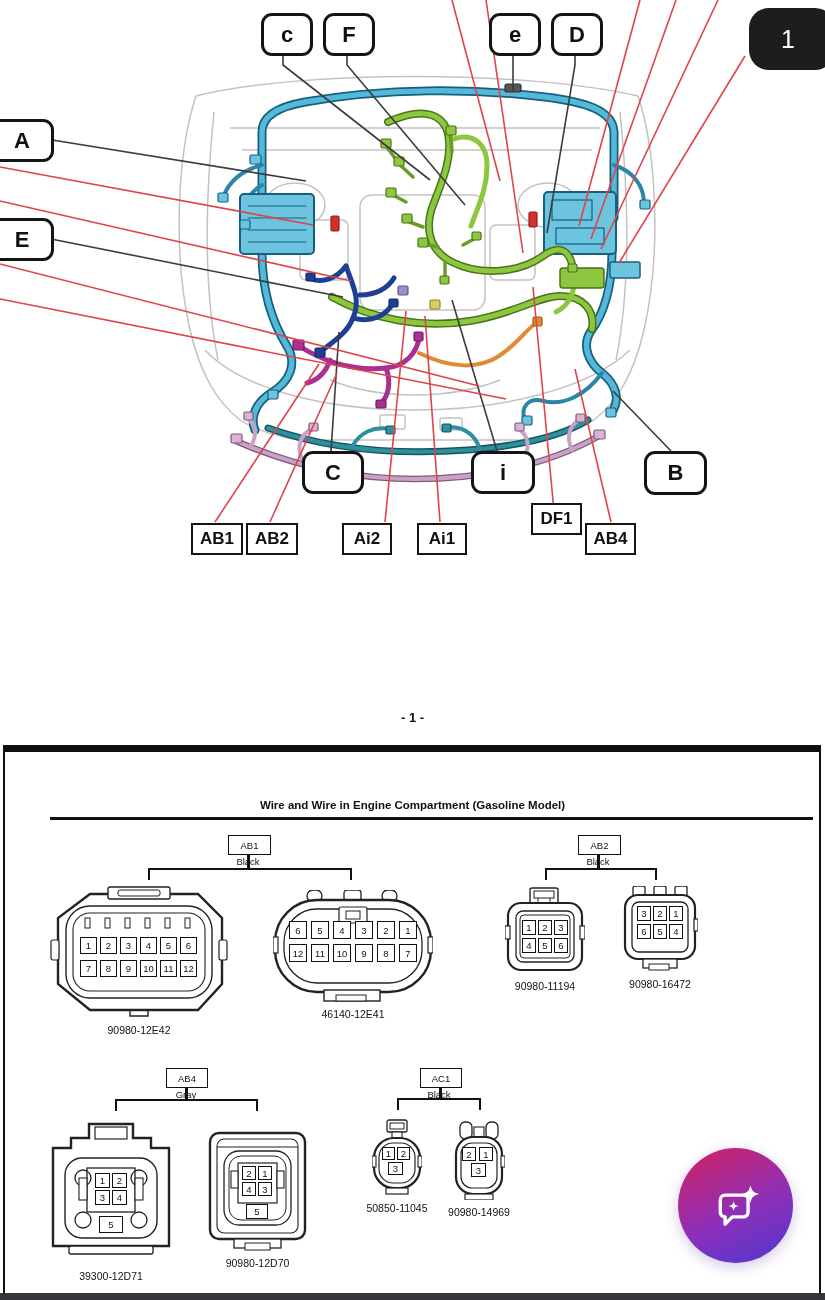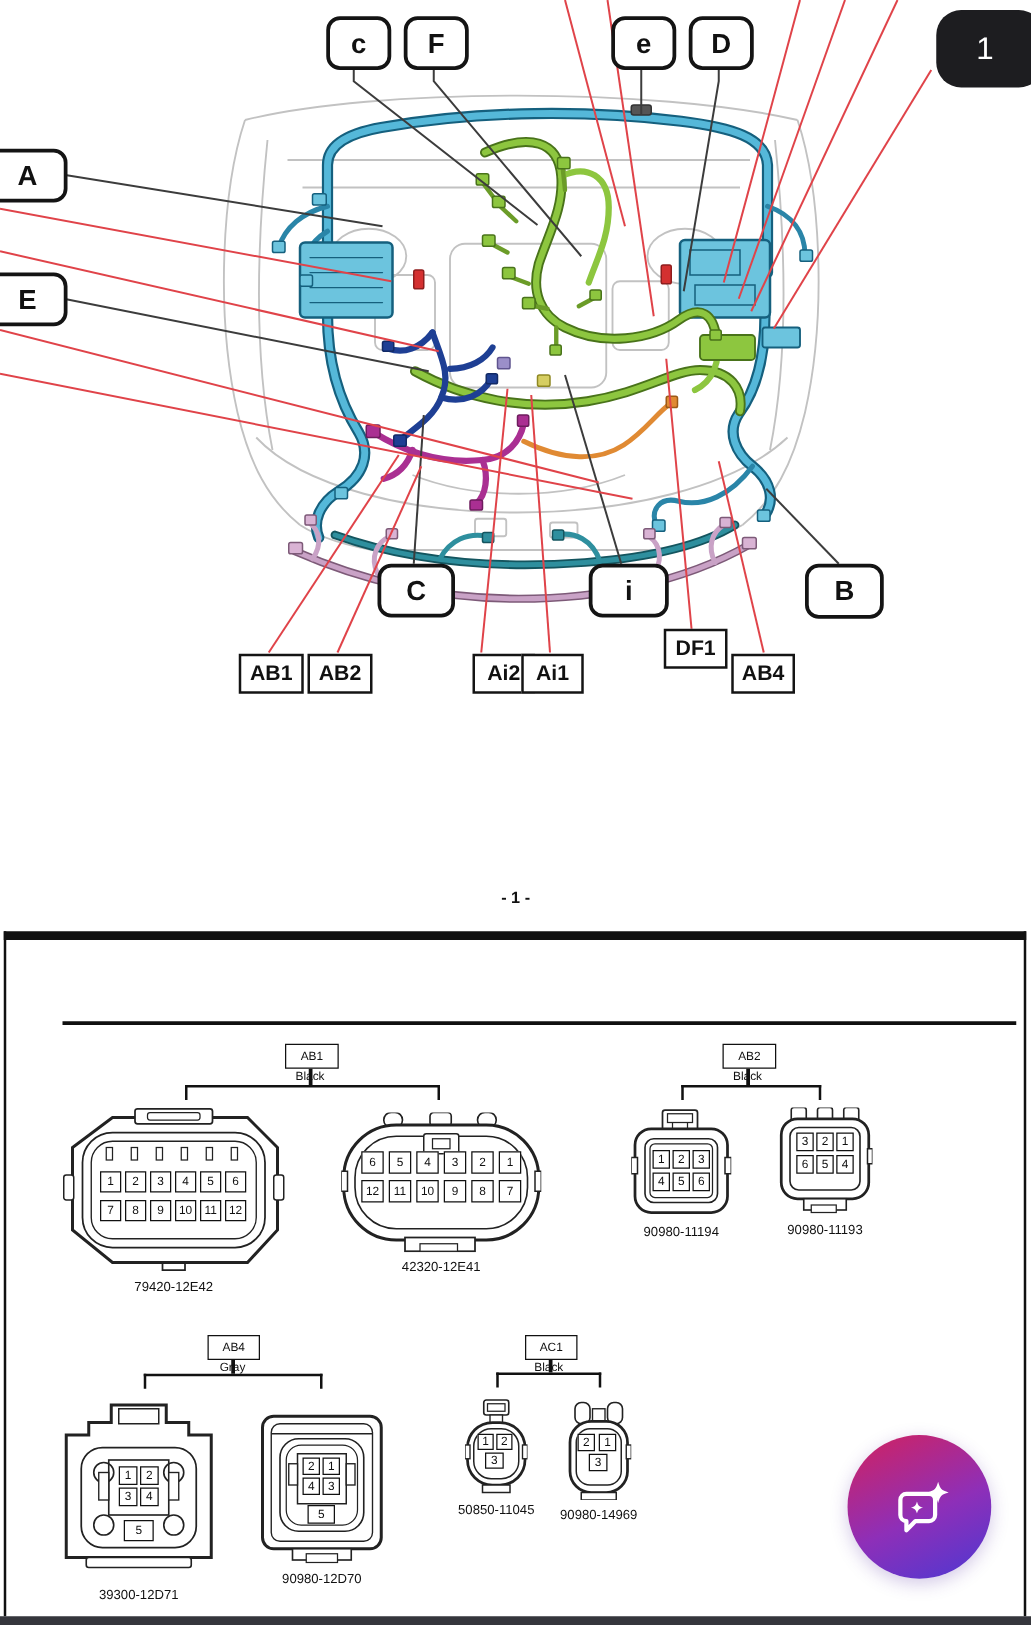--- a/index.html
+++ b/index.html
@@ -20,21 +20,21 @@
   .co-d{left:551px;top:13px;width:46px;height:37px;}
   .co-a{left:-10px;top:119px;width:58px;height:37px;}
   .co-eu{left:-10px;top:218px;width:58px;height:37px;}
   .co-cu{left:302px;top:451px;width:56px;height:37px;}
   .co-i{left:471px;top:451px;width:58px;height:37px;}
   .co-b{left:644px;top:451px;width:57px;height:38px;}
   .sq{position:absolute;display:flex;align-items:center;justify-content:center;
       background:#fff;border:2.5px solid #141414;font-weight:bold;font-size:17px;z-index:5;}
   .sq-ab1{left:191px;top:523px;width:48px;height:28px;}
   .sq-ab2{left:246px;top:523px;width:48px;height:28px;}
-  .sq-ai2{left:378px;top:523px;width:46px;height:28px;}
+  .sq-ai2{left:342px;top:523px;width:46px;height:28px;}
   .sq-ai1{left:417px;top:523px;width:46px;height:28px;}
   .sq-df1{left:531px;top:503px;width:47px;height:28px;}
   .sq-ab4{left:585px;top:523px;width:47px;height:28px;}
 
   
   #page-badge{position:absolute;left:749px;top:8px;width:86px;height:62px;background:#1d1d20;
       border-radius:20px;color:#fff;font-size:25px;display:flex;align-items:center;
       justify-content:flex-start;padding-left:32px;box-sizing:border-box;z-index:6;}
   #page-number{position:absolute;left:0;top:710px;width:100%;text-align:center;
       font-weight:bold;font-size:13px;}
@@ -321,20 +321,21 @@
   <div class="sq sq-ab2">AB2</div>
   <div class="sq sq-ai2">Ai2</div>
   <div class="sq sq-ai1">Ai1</div>
   <div class="sq sq-df1">DF1</div>
   <div class="sq sq-ab4">AB4</div>
 
   <div id="page-badge">1</div>
   <div id="page-number">- 1 -</div>
 
   <div id="lower-panel"></div>
+  <div id="section-title">Wire and Wire in Engine Compartment (Gasoline Model)</div>
   <div id="title-rule"></div>
 
   <div class="glabel gl-ab1">AB1</div>
   <div class="gcolor gc-ab1">Black</div>
   <div class="bstub st-ab1"></div>
   <div class="bracket bk-ab1"></div>
 
   <div class="glabel gl-ab2">AB2</div>
   <div class="gcolor gc-ab2">Black</div>
   <div class="bstub st-ab2"></div>
@@ -380,21 +381,21 @@
         </div>
       <div class="prow">
           <div class="pin">7</div>
           <div class="pin">8</div>
           <div class="pin">9</div>
           <div class="pin">10</div>
           <div class="pin">11</div>
           <div class="pin">12</div>
         </div>
     </div>
-    <div class="pn">79420-12E42</div>
+    <div class="pn">90980-12E42</div>
   </div>
 
   <div class="conn c2">
     <svg class="shell" width="160" height="112" viewBox="0 0 160 112" fill="#fff" stroke="#222">
       <rect x="34" y="0" width="15" height="12" rx="6" stroke-width="1.3"></rect>
       <rect x="71" y="0" width="17" height="11" rx="3" stroke-width="1.3"></rect>
       <rect x="109" y="0" width="15" height="12" rx="6" stroke-width="1.3"></rect>
       <rect x="2" y="10" width="156" height="92" rx="42" stroke-width="2.4"></rect>
       <rect x="11" y="19" width="138" height="74" rx="33" stroke-width="1.3" fill="none"></rect>
       <rect x="66" y="17" width="28" height="16" rx="2" stroke-width="1.2"></rect>
@@ -415,21 +416,21 @@
         </div>
       <div class="prow">
           <div class="pin">12</div>
           <div class="pin">11</div>
           <div class="pin">10</div>
           <div class="pin">9</div>
           <div class="pin">8</div>
           <div class="pin">7</div>
         </div>
     </div>
-    <div class="pn">42320-12E41</div>
+    <div class="pn">46140-12E41</div>
   </div>
 
   <div class="conn c3">
     <svg class="shell" width="80" height="88" viewBox="0 0 80 88" fill="#fff" stroke="#222">
       <rect x="25" y="2" width="28" height="19" rx="2" stroke-width="1.4"></rect>
       <rect x="29" y="5" width="20" height="7" stroke-width="1"></rect>
       <path d="M33,12 V21 M45,12 V21" stroke-width="1"></path>
       <rect x="3" y="17" width="74" height="67" rx="13" stroke-width="2.2"></rect>
       <rect x="0" y="40" width="5" height="13" stroke-width="1.2"></rect>
       <rect x="75" y="40" width="5" height="13" stroke-width="1.2"></rect>
@@ -467,21 +468,21 @@
           <div class="pin">3</div>
           <div class="pin">2</div>
           <div class="pin">1</div>
         </div>
       <div class="prow">
           <div class="pin">6</div>
           <div class="pin">5</div>
           <div class="pin">4</div>
         </div>
     </div>
-    <div class="pn">90980-11193</div>
+    <div class="pn">90980-16472</div>
   </div>
 
   <div class="conn c5">
     <svg class="shell" width="128" height="140" viewBox="0 0 128 140" fill="#fff" stroke="#222">
       <path d="M6,30 L24,30 L24,20 L42,20 L42,6 L86,6 L86,20 L104,20 L104,30 L122,30 L122,128 L6,128 Z" stroke-width="2.4"></path>
       <rect x="48" y="9" width="32" height="12" stroke-width="1.2"></rect>
       <rect x="18" y="40" width="92" height="80" rx="17" stroke-width="1.4" fill="none"></rect>
       <circle cx="36" cy="60" r="8" stroke-width="1.3"></circle>
         <circle cx="92" cy="60" r="8" stroke-width="1.3"></circle>
       <circle cx="36" cy="102" r="8" stroke-width="1.3"></circle>

